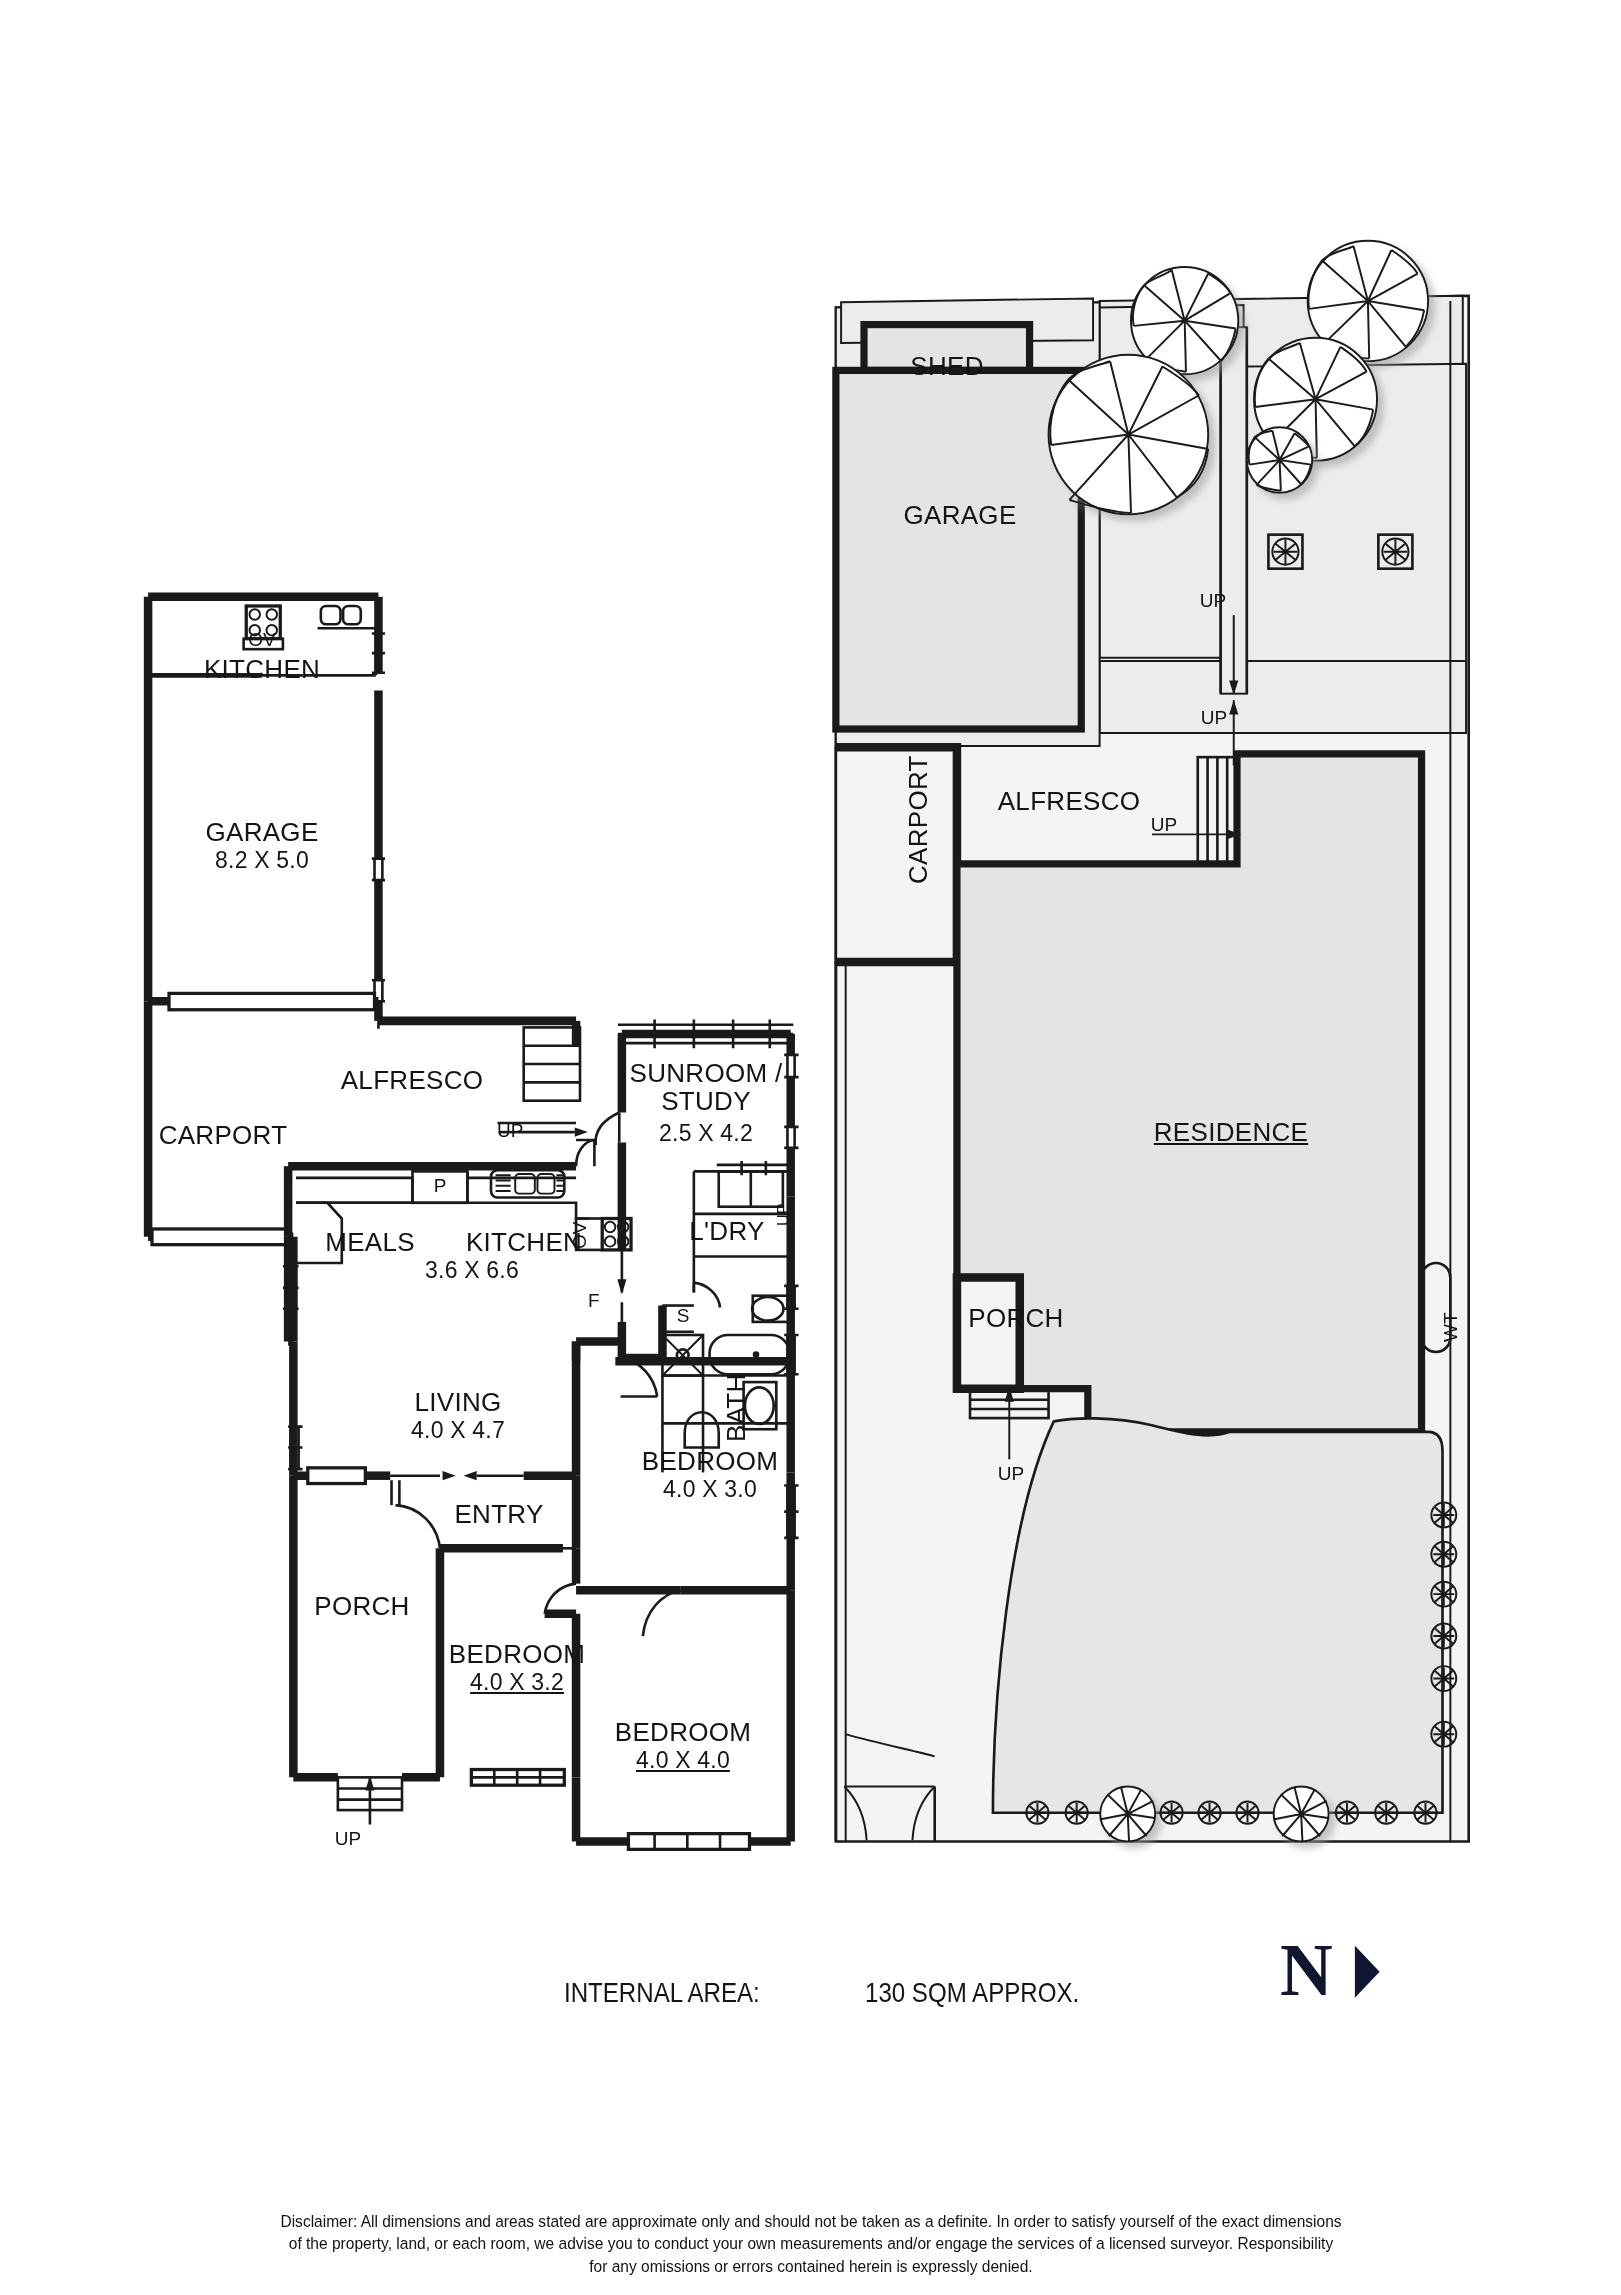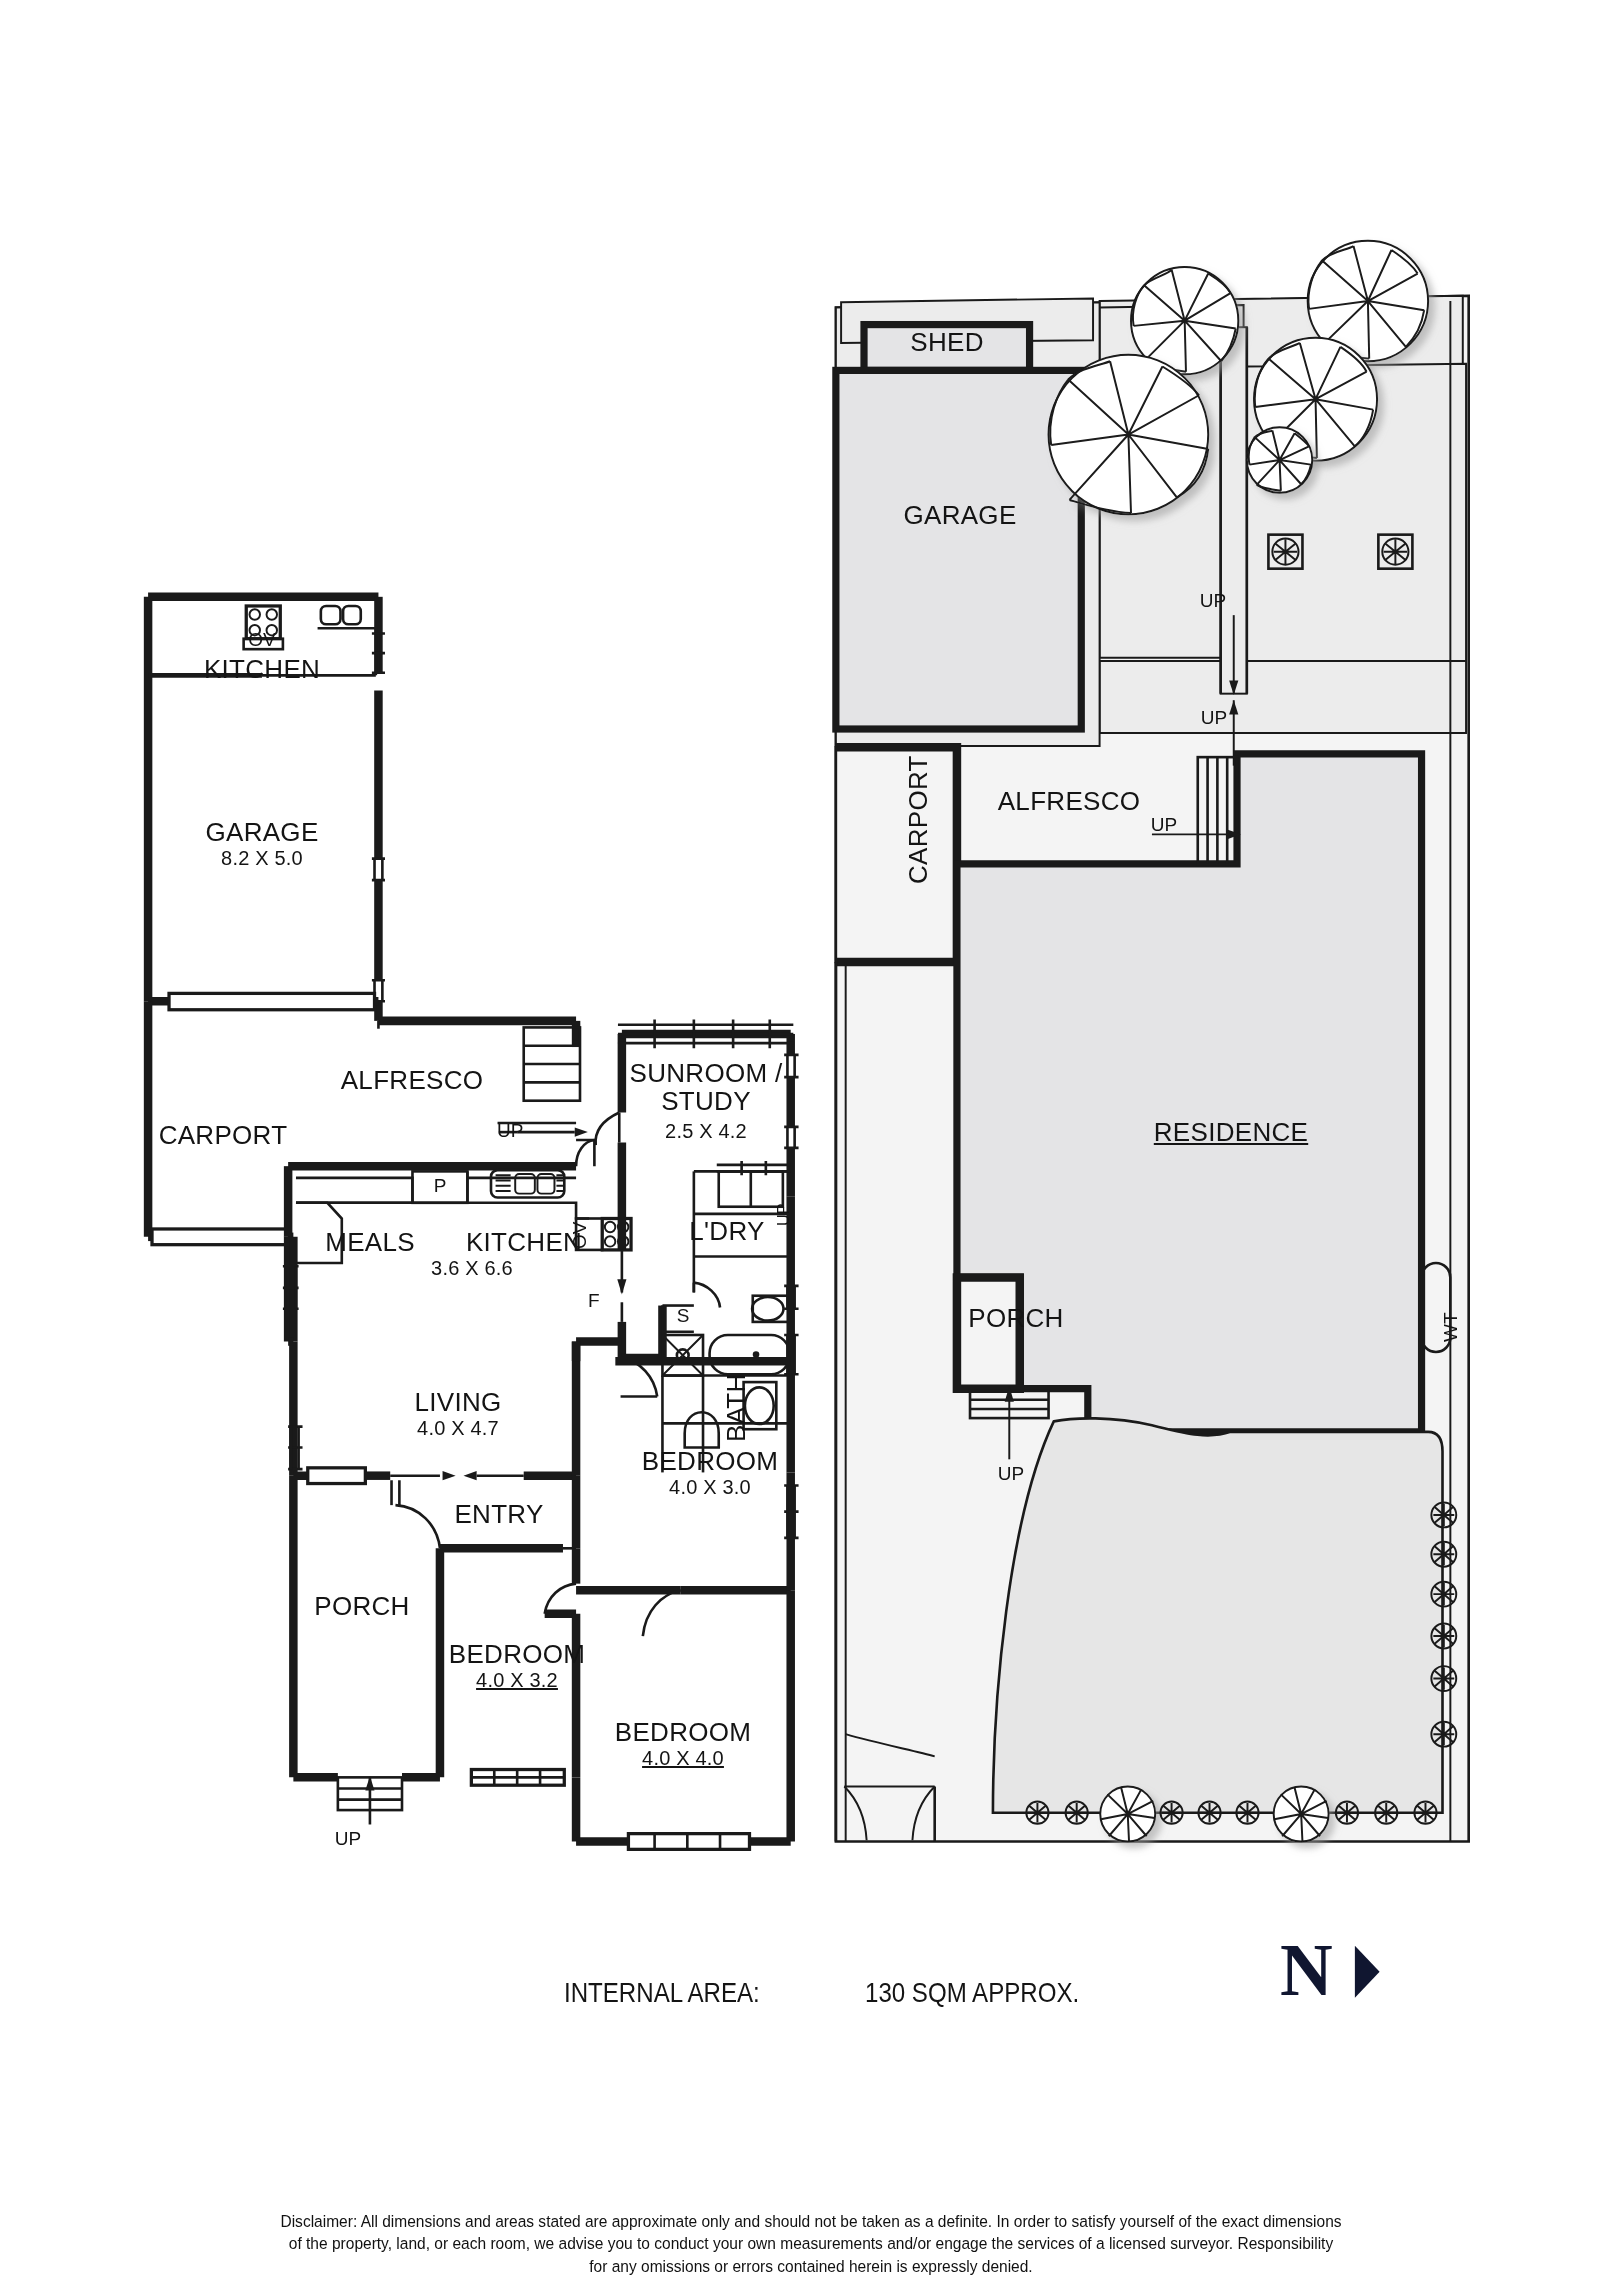--- a/index.html
+++ b/index.html
@@ -8,21 +8,21 @@
     width:1622px;height:2295px;position:relative;overflow:hidden;
     font-family:"Liberation Sans", sans-serif;color:#1a1a1a;
   }
   .plan-root{position:absolute;inset:0;}
   svg.plan{position:absolute;left:0;top:0;width:1622px;height:2295px;display:block;}
   .lbl{
     position:absolute;font-family:"Liberation Sans", sans-serif;
     color:#141414;white-space:pre;line-height:1.08;
   }
   .rm-name{font-size:26px;letter-spacing:0.3px;}
-  .rm-dim{font-size:20px;letter-spacing:0.2px;}
+  .rm-dim{font-size:23px;letter-spacing:0.2px;}
   .sm{font-size:19px;}
   .xs{font-size:16.4px;}
   .ctr{transform:translateX(-50%);text-align:center;}
   .rot90{transform-origin:left top;}
   .area-bar{
     position:absolute;font-family:"Liberation Sans", sans-serif;
     font-size:28px;letter-spacing:0px;color:#141414;
     transform:scaleX(.86);transform-origin:left center;white-space:pre;
   }
   .north{
@@ -553,21 +553,21 @@
 
 <div class="lbl rm-name ctr" style="left:517px;top:1640px;">BEDROOM</div>
 <div class="lbl rm-dim ctr" style="left:517px;top:1670px;text-decoration:underline;">4.0 X 3.2</div>
 
 <div class="lbl rm-name ctr" style="left:683px;top:1718px;">BEDROOM</div>
 <div class="lbl rm-dim ctr" style="left:683px;top:1748px;text-decoration:underline;">4.0 X 4.0</div>
 
 <div class="lbl sm ctr" style="left:348px;top:1829px;">UP</div>
 <div class="lbl sm ctr" style="left:348px;top:1829px;"></div>
 
-<div class="lbl rm-name ctr" style="left:947px;top:328px;">SHED</div>
+<div class="lbl rm-name ctr" style="left:947px;top:352px;">SHED</div>
 <div class="lbl rm-name ctr" style="left:960px;top:501px;">GARAGE</div>
 <div class="lbl rm-name rot90" style="left:910px;top:761px;transform:rotate(-90deg) translate(-123px,-6.5px);">CARPORT</div>
 <div class="lbl rm-name ctr" style="left:1069px;top:787px;">ALFRESCO</div>
 <div class="lbl rm-name ctr" style="left:1231px;top:1118px;text-decoration:underline;">RESIDENCE</div>
 <div class="lbl rm-name ctr" style="left:1016px;top:1304px;">PORCH</div>
 <div class="lbl sm rot90" style="left:1444px;top:1278px;transform:rotate(-90deg) translate(-64px,-2.6px);">WT</div>
 
 <div class="lbl sm ctr" style="left:1213px;top:591px;">UP</div>
 <div class="lbl sm ctr" style="left:1214px;top:708px;">UP</div>
 <div class="lbl sm ctr" style="left:1164px;top:815px;">UP</div>

